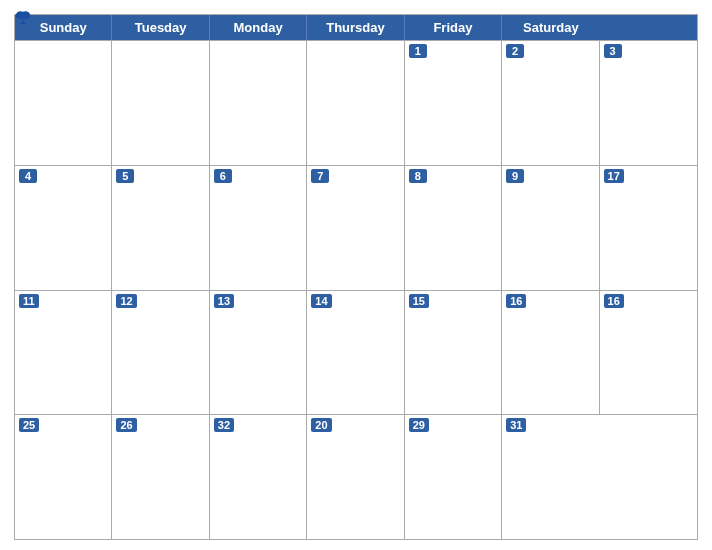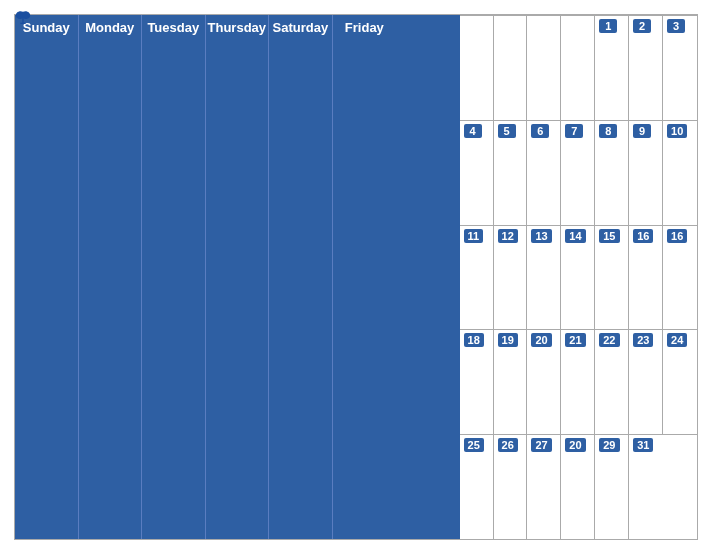--- a/index.html
+++ b/index.html
@@ -59,21 +59,21 @@
     .region-label {
       position: absolute;
       right: 0;
       top: 4px;
       font-size: 13px;
       color: #333;
     }
     .calendar {
       flex: 1;
       display: flex;
-      flex-direction: row;
+      flex-direction: column;
       border: 1px solid #aaa;
     }
     .day-headers {
       display: grid;
       grid-template-columns: repeat(7, 1fr);
       background: #2e5fa3;
     }
     .day-header {
       text-align: center;
       color: #fff;
@@ -137,25 +137,25 @@
         <span></span>
       </div>
     </div>
     <h1 class="month-title"></h1>
     <span class="region-label"></span>
   </div>
 
   <div class="calendar">
     <div class="day-headers" id="day-headers">
         <div class="day-header">Sunday</div>
+        <div class="day-header">Tuesday</div>
         <div class="day-header">Monday</div>
-        <div class="day-header">Tuesday</div>
         <div class="day-header">Thursday</div>
+        <div class="day-header">Friday</div>
         <div class="day-header">Saturday</div>
-        <div class="day-header">Friday</div>
       </div>
     <div class="weeks" id="weeks-container">
         <div class="week-row">
           <div class="day-cell empty"></div>
           <div class="day-cell empty"></div>
           <div class="day-cell empty"></div>
           <div class="day-cell empty"></div>
           <div class="day-cell">
             <span class="day-number">1</span>
           </div>
@@ -179,21 +179,21 @@
           <div class="day-cell">
             <span class="day-number">7</span>
           </div>
           <div class="day-cell">
             <span class="day-number">8</span>
           </div>
           <div class="day-cell">
             <span class="day-number">9</span>
           </div>
           <div class="day-cell">
-            <span class="day-number">10</span>
+            <span class="day-number">17</span>
           </div>
         </div>
         <div class="week-row">
           <div class="day-cell">
             <span class="day-number">11</span>
           </div>
           <div class="day-cell">
             <span class="day-number">12</span>
           </div>
           <div class="day-cell">
@@ -207,50 +207,27 @@
           </div>
           <div class="day-cell">
             <span class="day-number">16</span>
           </div>
           <div class="day-cell">
             <span class="day-number">16</span>
           </div>
         </div>
         <div class="week-row">
           <div class="day-cell">
-            <span class="day-number">18</span>
-          </div>
-          <div class="day-cell">
-            <span class="day-number">19</span>
-          </div>
-          <div class="day-cell">
-            <span class="day-number">20</span>
-          </div>
-          <div class="day-cell">
-            <span class="day-number">21</span>
-          </div>
-          <div class="day-cell">
-            <span class="day-number">22</span>
-          </div>
-          <div class="day-cell">
-            <span class="day-number">23</span>
-          </div>
-          <div class="day-cell">
-            <span class="day-number">24</span>
-          </div>
-        </div>
-        <div class="week-row">
-          <div class="day-cell">
             <span class="day-number">25</span>
           </div>
           <div class="day-cell">
             <span class="day-number">26</span>
           </div>
           <div class="day-cell">
-            <span class="day-number">27</span>
+            <span class="day-number">32</span>
           </div>
           <div class="day-cell">
             <span class="day-number">20</span>
           </div>
           <div class="day-cell">
             <span class="day-number">29</span>
           </div>
           <div class="day-cell">
             <span class="day-number">31</span>
           </div>

